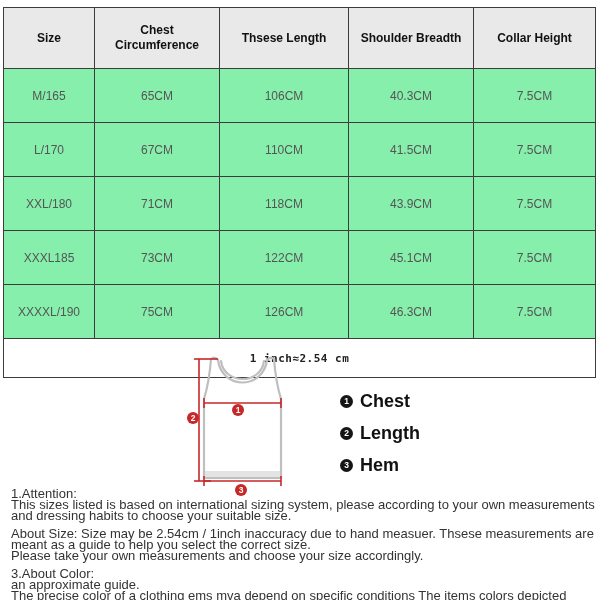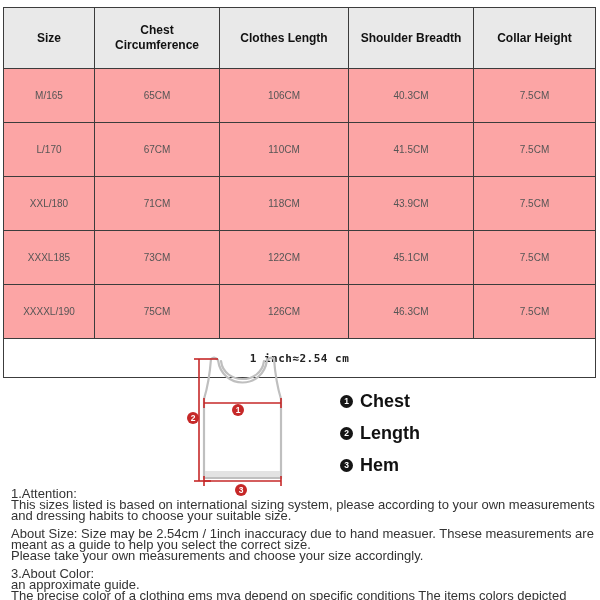--- a/index.html
+++ b/index.html
@@ -15,21 +15,21 @@
   }
   table.size-table th, table.size-table td{
     border:1px solid #3c3c3c;text-align:center;vertical-align:middle;
     padding:7px;overflow:hidden;
   }
   table.size-table thead th{
     background:#e9e9e9;height:46px;font-size:12px;font-weight:bold;color:#111;
     line-height:1.25;
   }
   table.size-table tbody td{
-    height:39px;font-size:10px;color:#555;background:#fca5a5;
+    height:39px;font-size:12px;color:#555;background:#86efac;
   }
   table.size-table td.note-cell{
     height:24px;font-family:"DejaVu Sans Mono", monospace;font-weight:bold;
     font-size:11px;color:#222;background:#fff;letter-spacing:0.5px;
   }
 
   
   .vest-svg{position:absolute;left:185px;top:352px;}
 
   .legend{
@@ -60,21 +60,21 @@
     <col style="width:91px">
       <col style="width:125px">
       <col style="width:129px">
       <col style="width:125px">
       <col style="width:122px">
   </colgroup>
   <thead>
     <tr>
       <th>Size</th>
       <th>Chest Circumference</th>
-      <th>Clothes Length</th>
+      <th>Thsese Length</th>
       <th>Shoulder Breadth</th>
       <th>Collar Height</th>
     </tr>
   </thead>
   <tbody>
     <tr>
       <td>M/165</td>
       <td>65CM</td>
       <td>106CM</td>
       <td>40.3CM</td>

